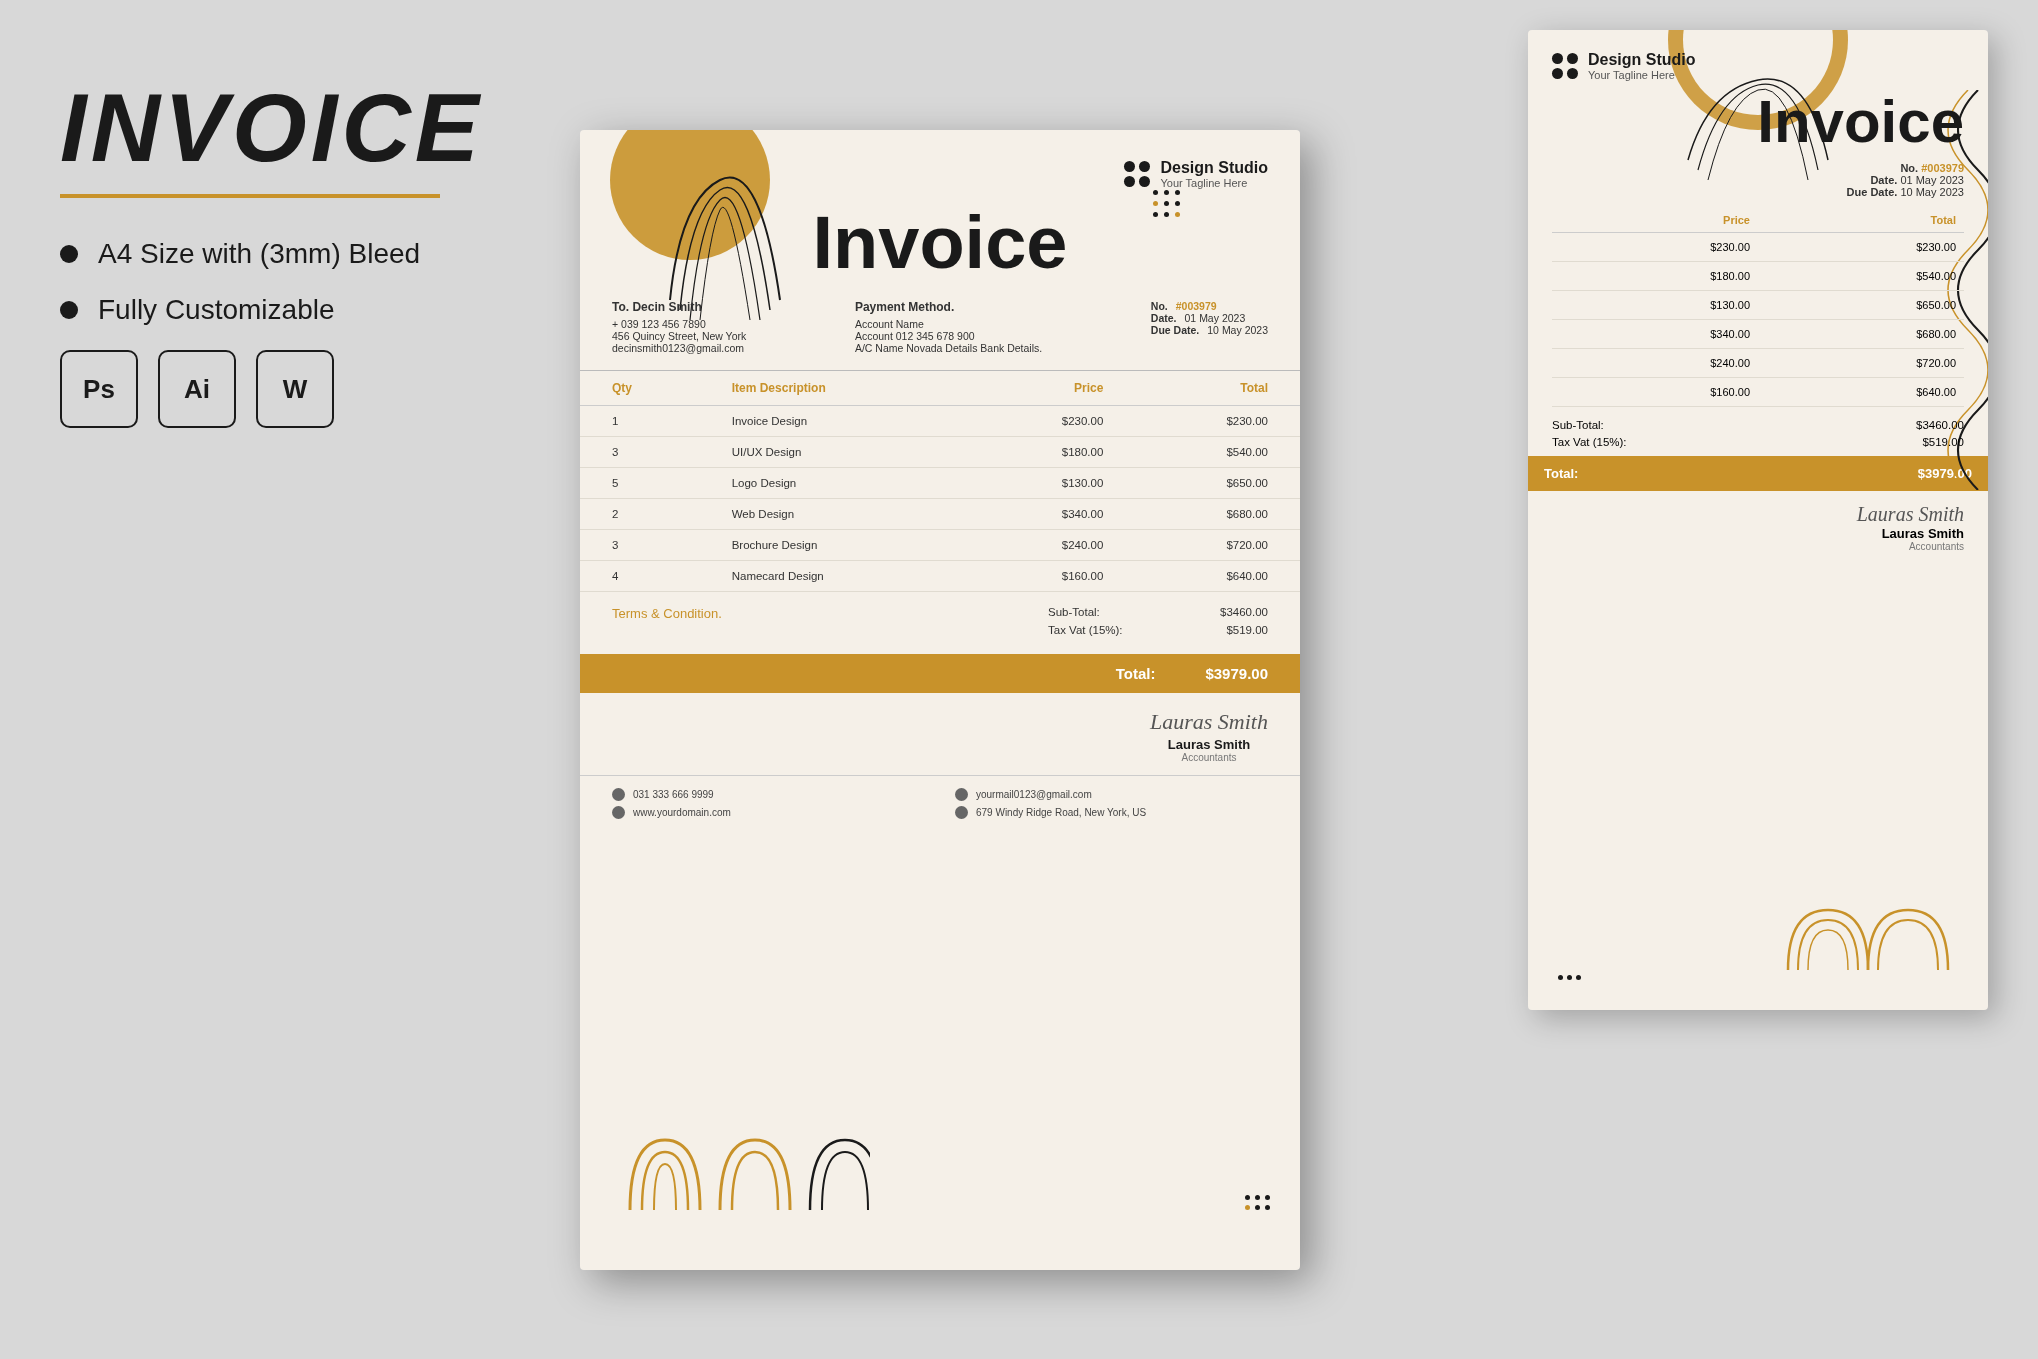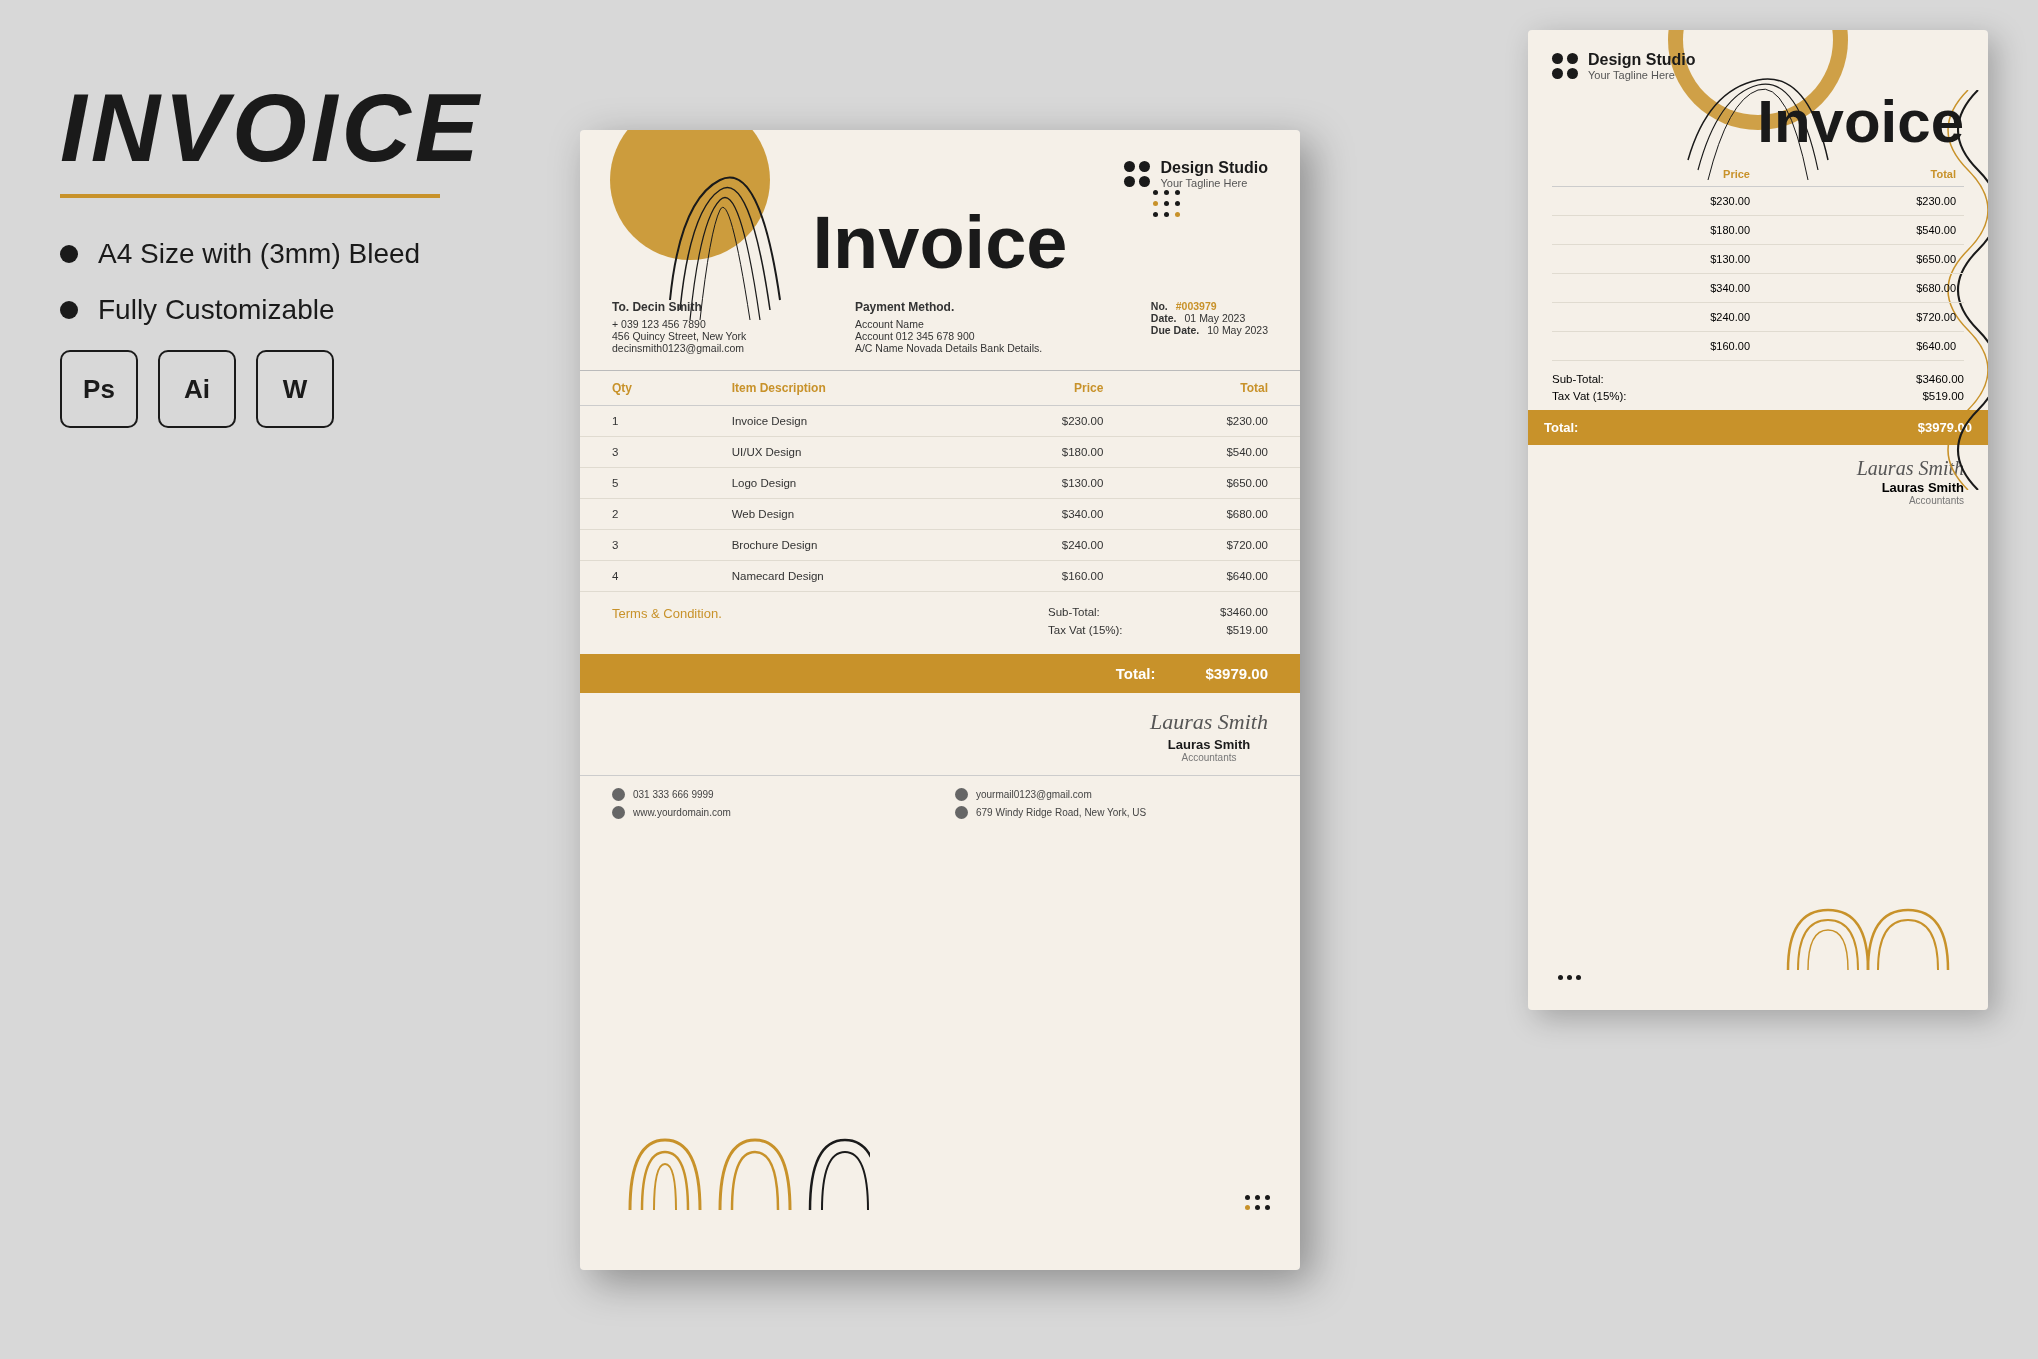--- a/index.html
+++ b/index.html
@@ -205,20 +205,27 @@
             <div class="logo-dot"></div>
         </div>
         <div class="brand-text">
           <div class="brand-name">Design Studio</div>
           <div class="brand-tagline">Your Tagline Here</div>
         </div>
       </div>
     </div>
     <div style="font-size:60px; font-weight:900; color:#1a1a1a; text-align:right; line-height:1; margin:10px 0;">Invoice</div>
 
+    <div style="display:flex; justify-content:flex-end; font-size:11px; margin-bottom:10px; color:#333;">
+      <div style="text-align:right;">
+        <div><strong>No.</strong> <span style="color:#c8922a; font-weight:700;">#003979</span></div>
+        <div><strong>Date.</strong> <span>01 May 2023</span></div>
+        <div><strong>Due Date.</strong> <span>10 May 2023</span></div>
+      </div>
+    </div>
 
     <table style="width:100%; border-collapse:collapse; font-size:11px;">
       <thead>
         <tr>
           <th style="text-align:right; color:#c8922a; padding:6px 8px; border-bottom:1px solid #ccc;">Price</th>
           <th style="text-align:right; color:#c8922a; padding:6px 8px; border-bottom:1px solid #ccc;">Total</th>
         </tr>
       </thead>
       <tbody id="back-table-body">
           <tr>

